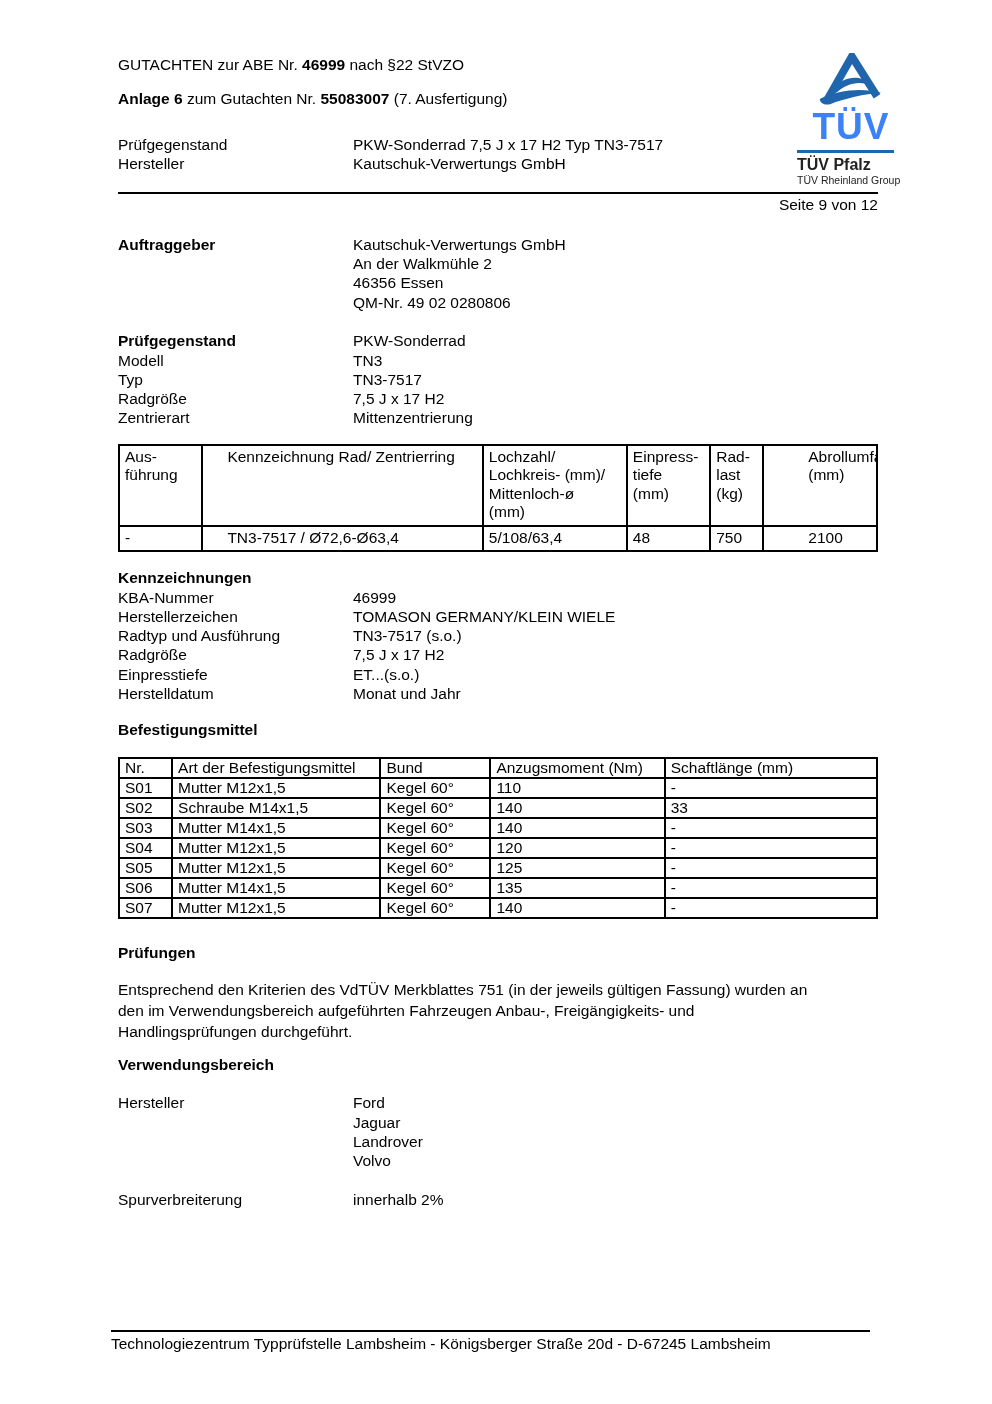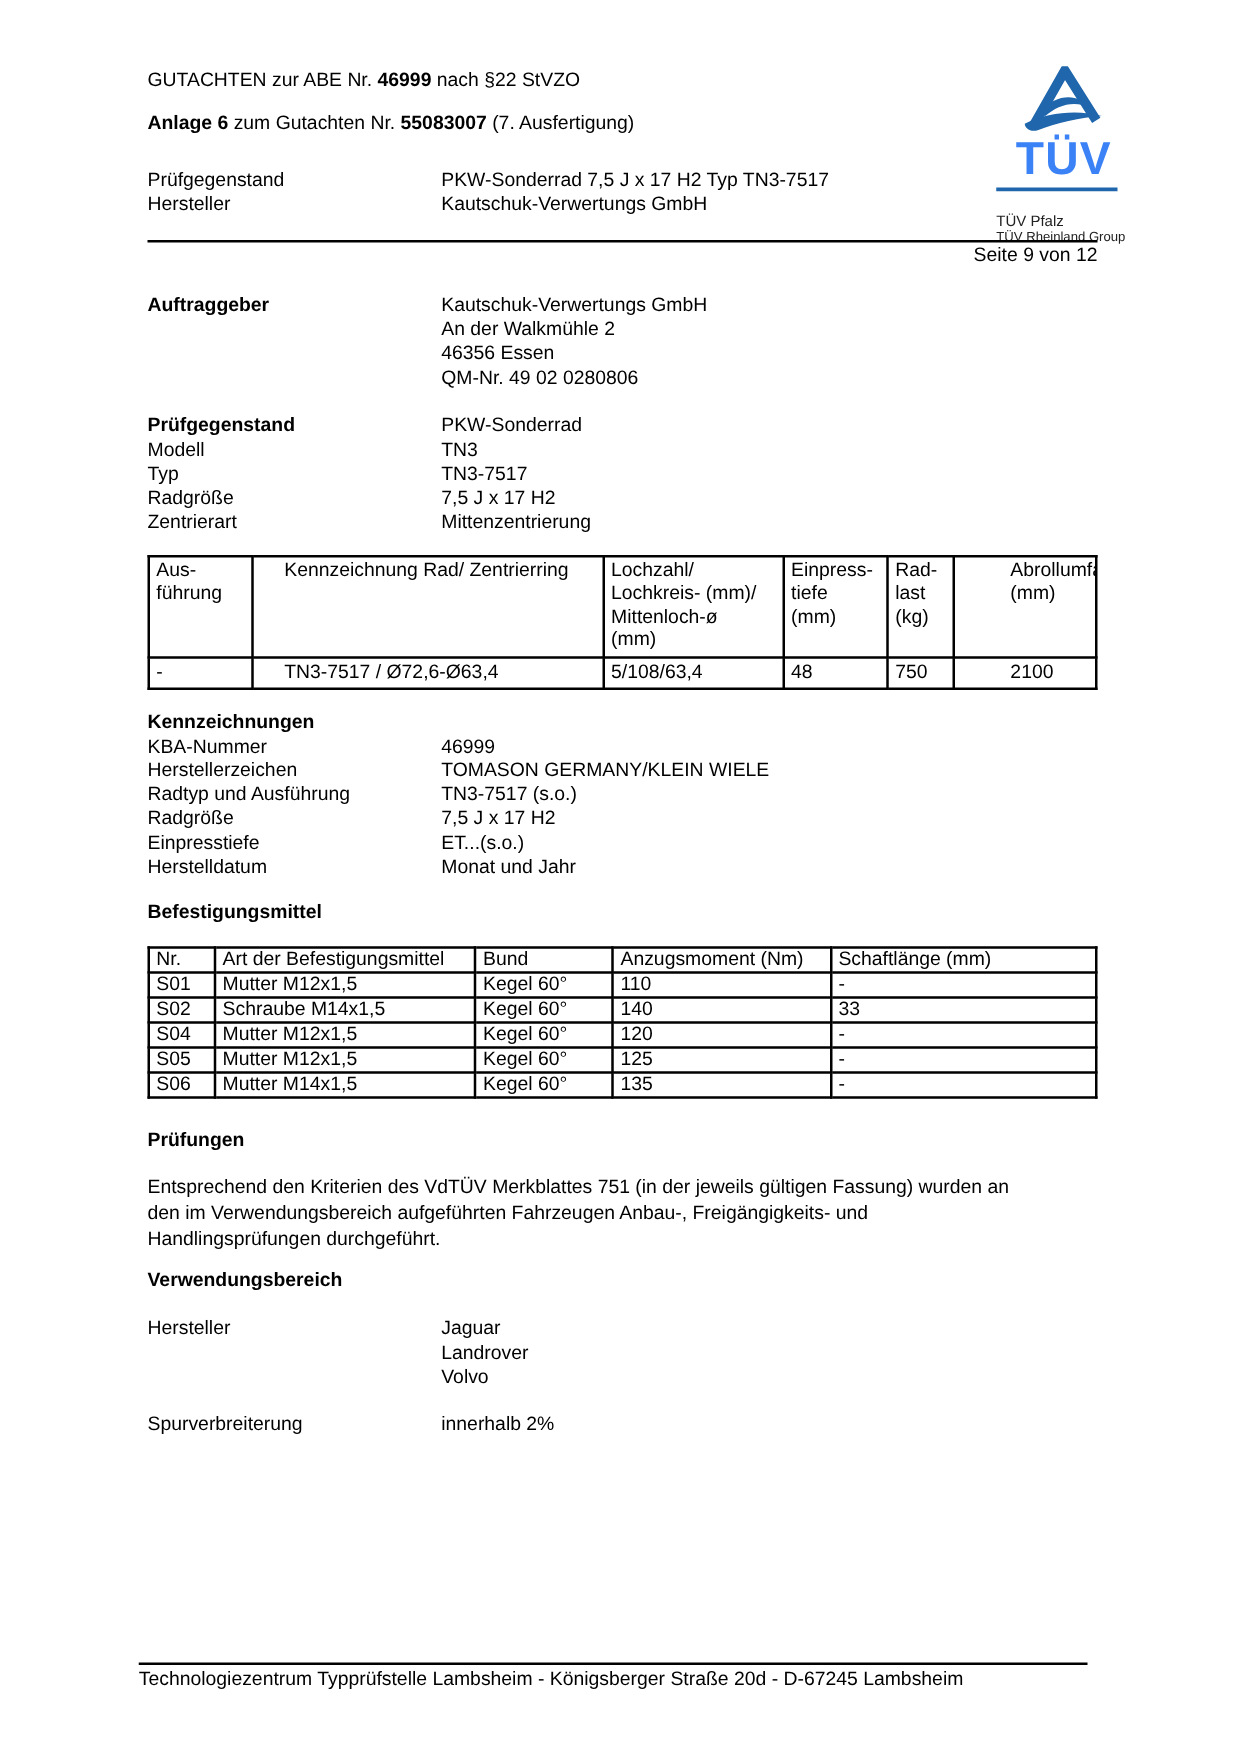--- a/index.html
+++ b/index.html
@@ -64,21 +64,21 @@
   .footer { position: absolute; left: 111px; top: 1330px; width: 759px; border-top: 2px solid #000; }
   .footer-text { line-height: 19px; padding-top: 2px; }
 
   
   .logo { position: absolute; left: 797px; top: 53px; width: 108px; }
   .logo-triangle { display: block; margin: 0 auto; width: 76px; height: 52px; }
   .logo-triangle .tri-stroke { fill: none; stroke: var(--brand-blue); stroke-width: 9; stroke-linejoin: miter; }
   .logo-triangle .tri-fill { fill: var(--brand-blue); }
   .logo-word { text-align: center; font-size: 37px; font-weight: bold; letter-spacing: 1px; line-height: 1; margin-top: 3px; color: #3b82f6; }
   .logo-rule { width: 97px; height: 3px; background: var(--brand-blue); margin-top: 5px; }
-  .logo-sub1 { margin-top: 17px; font-size: 12px; font-weight: normal; color: #222; white-space: nowrap; }
+  .logo-sub1 { margin-top: 3px; font-size: 16px; font-weight: bold; color: #222; white-space: nowrap; }
   .logo-sub2 { font-size: 10.5px; color: #222; white-space: nowrap; }
 </style>
 </head>
 <body>
 
 <div class="page" data-name="document-page">
 
   <div class="logo" data-name="tuev-logo">
     <svg class="logo-triangle" viewBox="0 0 76 60" data-name="tuev-triangle-icon" aria-hidden="true">
       <path class="tri-stroke" d="M10 55 L39 4 L68 50"></path>
@@ -226,55 +226,70 @@
             <td data-name="table-cell">-</td>
           </tr>
           <tr data-name="table-row">
             <td data-name="table-cell">S02</td>
             <td data-name="table-cell">Schraube M14x1,5</td>
             <td data-name="table-cell">Kegel 60°</td>
             <td data-name="table-cell">140</td>
             <td data-name="table-cell">33</td>
           </tr>
           <tr data-name="table-row">
+            <td data-name="table-cell">S03</td>
+            <td data-name="table-cell">Mutter M14x1,5</td>
+            <td data-name="table-cell">Kegel 60°</td>
+            <td data-name="table-cell">140</td>
+            <td data-name="table-cell">-</td>
+          </tr>
+          <tr data-name="table-row">
             <td data-name="table-cell">S04</td>
             <td data-name="table-cell">Mutter M12x1,5</td>
             <td data-name="table-cell">Kegel 60°</td>
             <td data-name="table-cell">120</td>
             <td data-name="table-cell">-</td>
           </tr>
           <tr data-name="table-row">
             <td data-name="table-cell">S05</td>
             <td data-name="table-cell">Mutter M12x1,5</td>
             <td data-name="table-cell">Kegel 60°</td>
             <td data-name="table-cell">125</td>
             <td data-name="table-cell">-</td>
           </tr>
           <tr data-name="table-row">
             <td data-name="table-cell">S06</td>
             <td data-name="table-cell">Mutter M14x1,5</td>
             <td data-name="table-cell">Kegel 60°</td>
             <td data-name="table-cell">135</td>
+            <td data-name="table-cell">-</td>
+          </tr>
+          <tr data-name="table-row">
+            <td data-name="table-cell">S07</td>
+            <td data-name="table-cell">Mutter M12x1,5</td>
+            <td data-name="table-cell">Kegel 60°</td>
+            <td data-name="table-cell">140</td>
             <td data-name="table-cell">-</td>
           </tr>
         </tbody>
       </table>
 
     <div class="section-heading tests-heading" data-name="tests-heading">Prüfungen</div>
     <div class="tests-paragraph" data-name="tests-paragraph">
         <div data-name="text-line">Entsprechend den Kriterien des VdTÜV Merkblattes 751 (in der jeweils gültigen Fassung) wurden an</div>
         <div data-name="text-line">den im Verwendungsbereich aufgeführten Fahrzeugen Anbau-, Freigängigkeits- und</div>
         <div data-name="text-line">Handlingsprüfungen durchgeführt.</div>
       </div>
 
     <div class="section-heading usage-heading" data-name="usage-heading">Verwendungsbereich</div>
 
     <div class="kv-row manufacturer-row" data-name="manufacturer-row">
       <div class="kv-label" data-name="manufacturer-label">Hersteller</div>
       <div class="kv-value" data-name="manufacturer-list">
+          <div data-name="text-line">Ford</div>
           <div data-name="text-line">Jaguar</div>
           <div data-name="text-line">Landrover</div>
           <div data-name="text-line">Volvo</div>
         </div>
     </div>
 
     <div class="kv-row track-row" data-name="track-widening-row">
       <div class="kv-label" data-name="track-widening-label">Spurverbreiterung</div>
       <div class="kv-value" data-name="track-widening-value">innerhalb 2%</div>
     </div>

